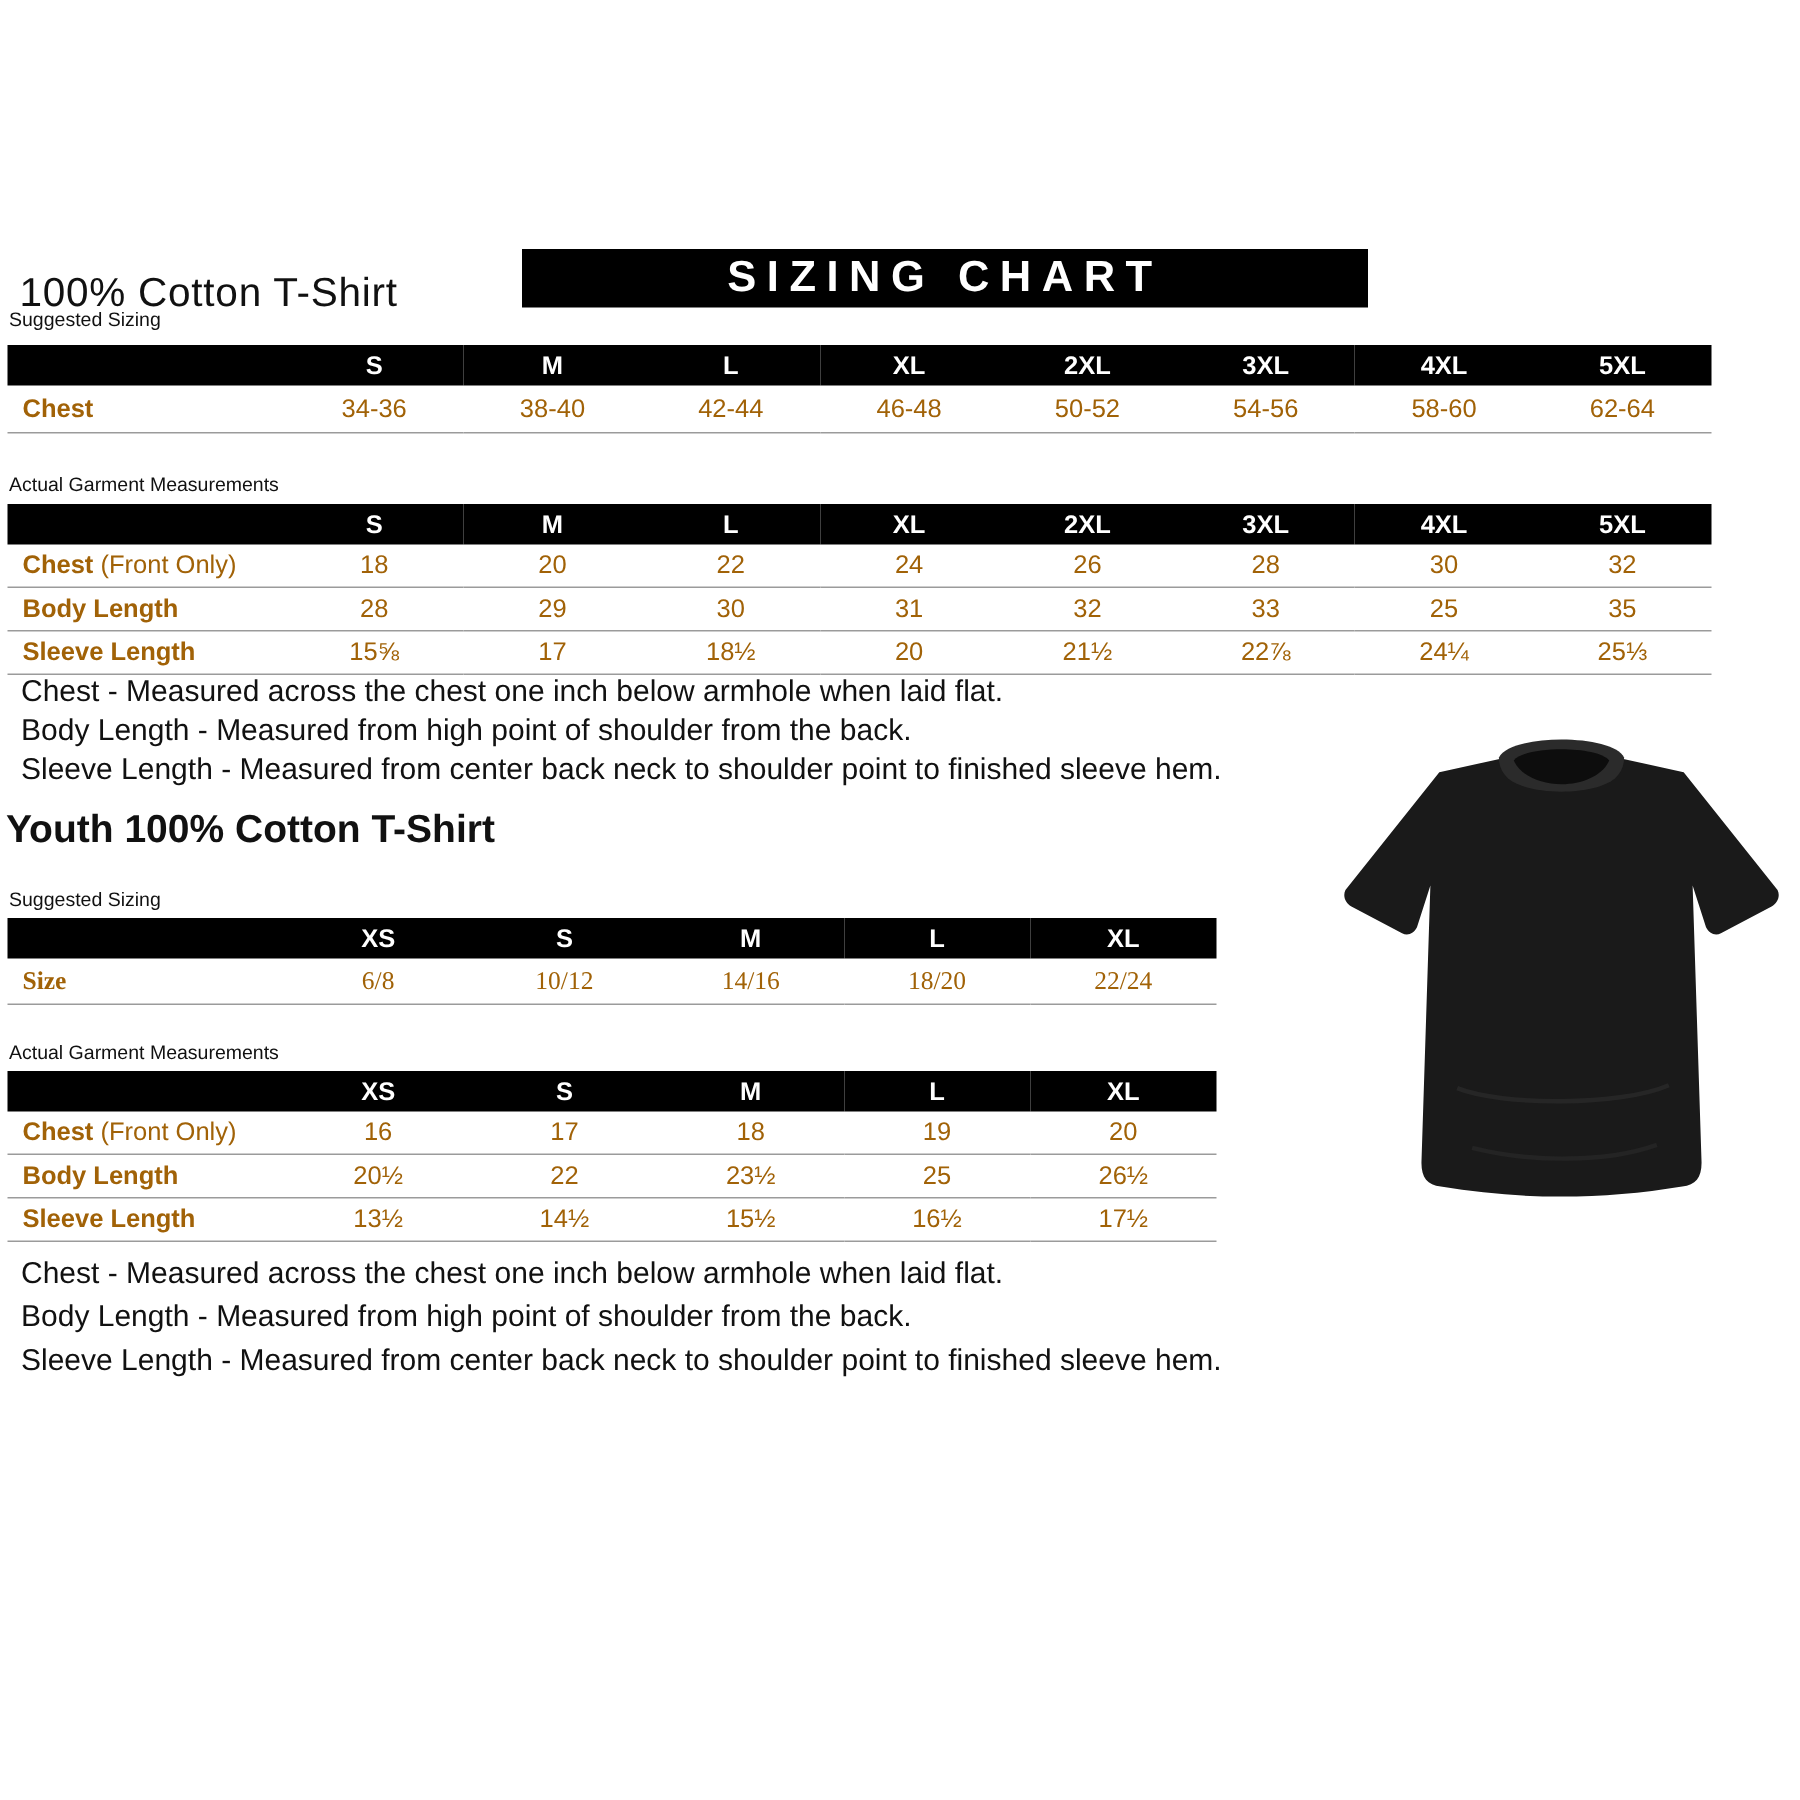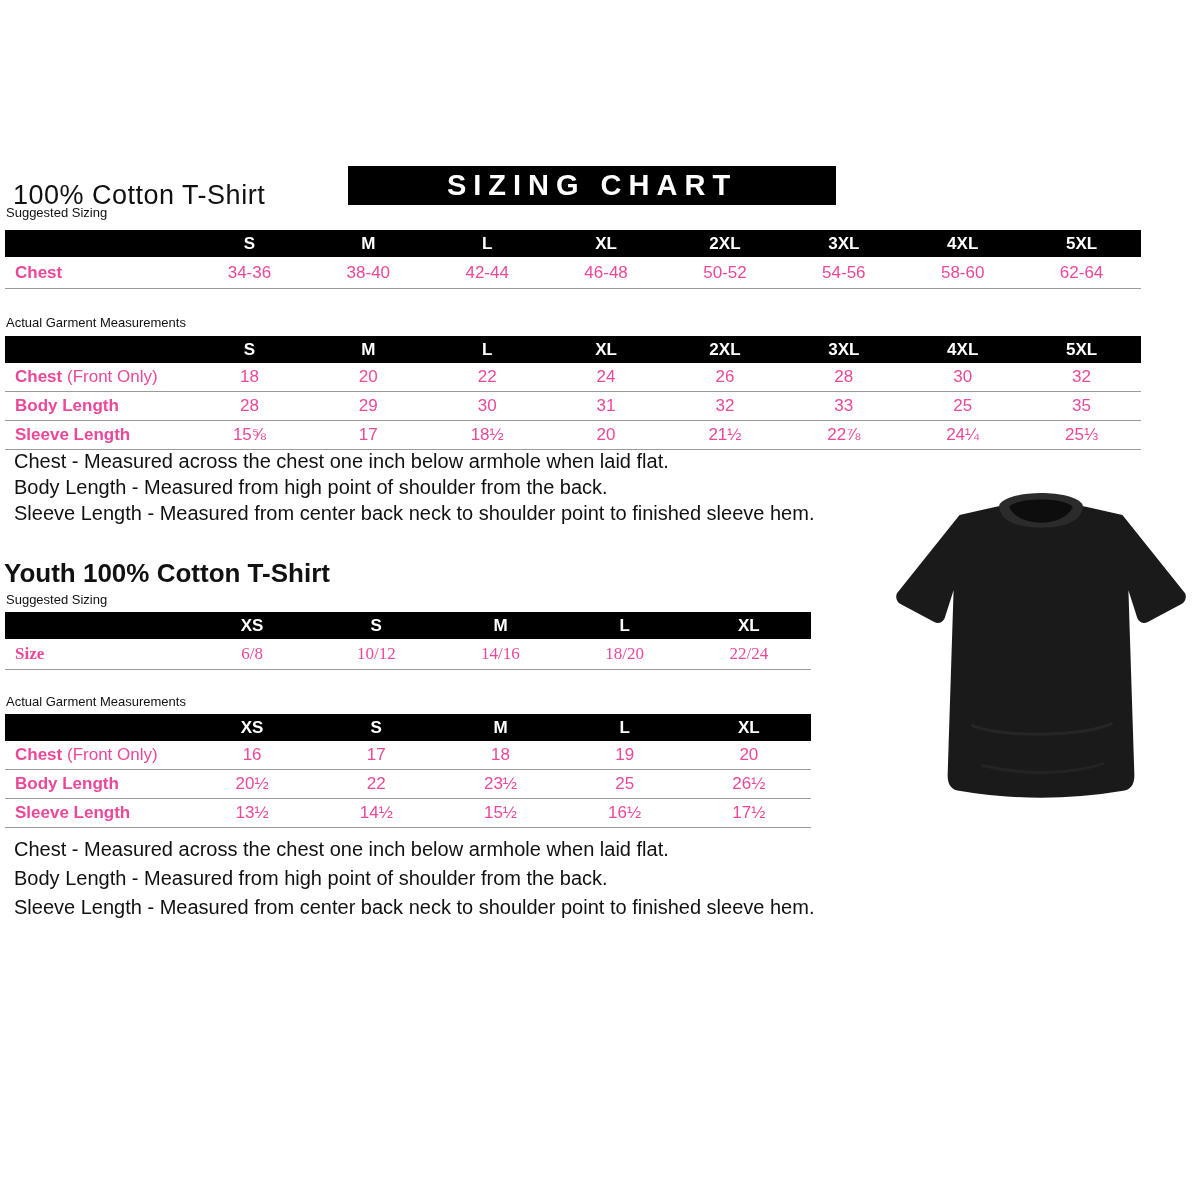--- a/index.html
+++ b/index.html
@@ -4,44 +4,44 @@
 <style>
   html,body{margin:0;padding:0;background:#fff;}
   #page{
     position:relative;width:1200px;height:1200px;background:#ffffff;
     font-family:"Liberation Sans","DejaVu Sans",sans-serif;color:#111;overflow:hidden;
   }
   .abs{position:absolute;}
 
   #main-title{left:13px;top:180px;font-size:27px;letter-spacing:.5px;}
   #banner{
-    left:348px;top:166px;width:488px;height:39px;background:#000;color:#fff;
+    left:348px;top:166px;width:564px;height:39px;background:#000;color:#fff;
     display:flex;align-items:center;justify-content:center;
     font-size:29px;font-weight:bold;letter-spacing:7px;
   }
   .section-label{font-size:13px;}
   #adult-suggested-label{left:6px;top:205px;}
   #adult-actual-label{left:6px;top:315px;}
-  #youth-title{left:4px;top:558px;font-size:26px;font-weight:bold;}
+  #youth-title{left:4px;top:537px;font-size:26px;font-weight:bold;}
   #youth-suggested-label{left:6px;top:592px;}
   #youth-actual-label{left:6px;top:694px;}
 
   table{border-collapse:collapse;table-layout:fixed;position:absolute;}
   #adult-suggested-table{left:5px;top:230px;width:1136px;}
   #adult-actual-table{left:5px;top:336px;width:1136px;}
   #youth-suggested-table{left:5px;top:612px;width:806px;}
   #youth-actual-table{left:5px;top:714px;width:806px;}
   col.label-col{width:185px;}
   th{
     background:#000;color:#fff;font-size:17px;font-weight:bold;
     height:27px;text-align:center;padding:0;
   }
   td{
     font-size:17px;height:28px;text-align:center;
-    border-bottom:1px solid #9b9b9b;padding:0;color:#ec4899;
+    border-bottom:1px solid #9b9b9b;padding:0;color:#a16207;
   }
   #adult-suggested-table td{height:31px;}
   #youth-suggested-table td{height:30px;font-family:Liberation Serif, serif;}
   td.row-label{text-align:left;font-weight:bold;padding-left:10px;}
   td.row-label .suffix{font-weight:normal;}
 
   .notes{font-size:20px;}
   #adult-notes{left:14px;top:452px;}
   #adult-notes .note{margin:0 0 8px 0;line-height:18px;}
   #youth-notes{left:14px;top:840px;}

